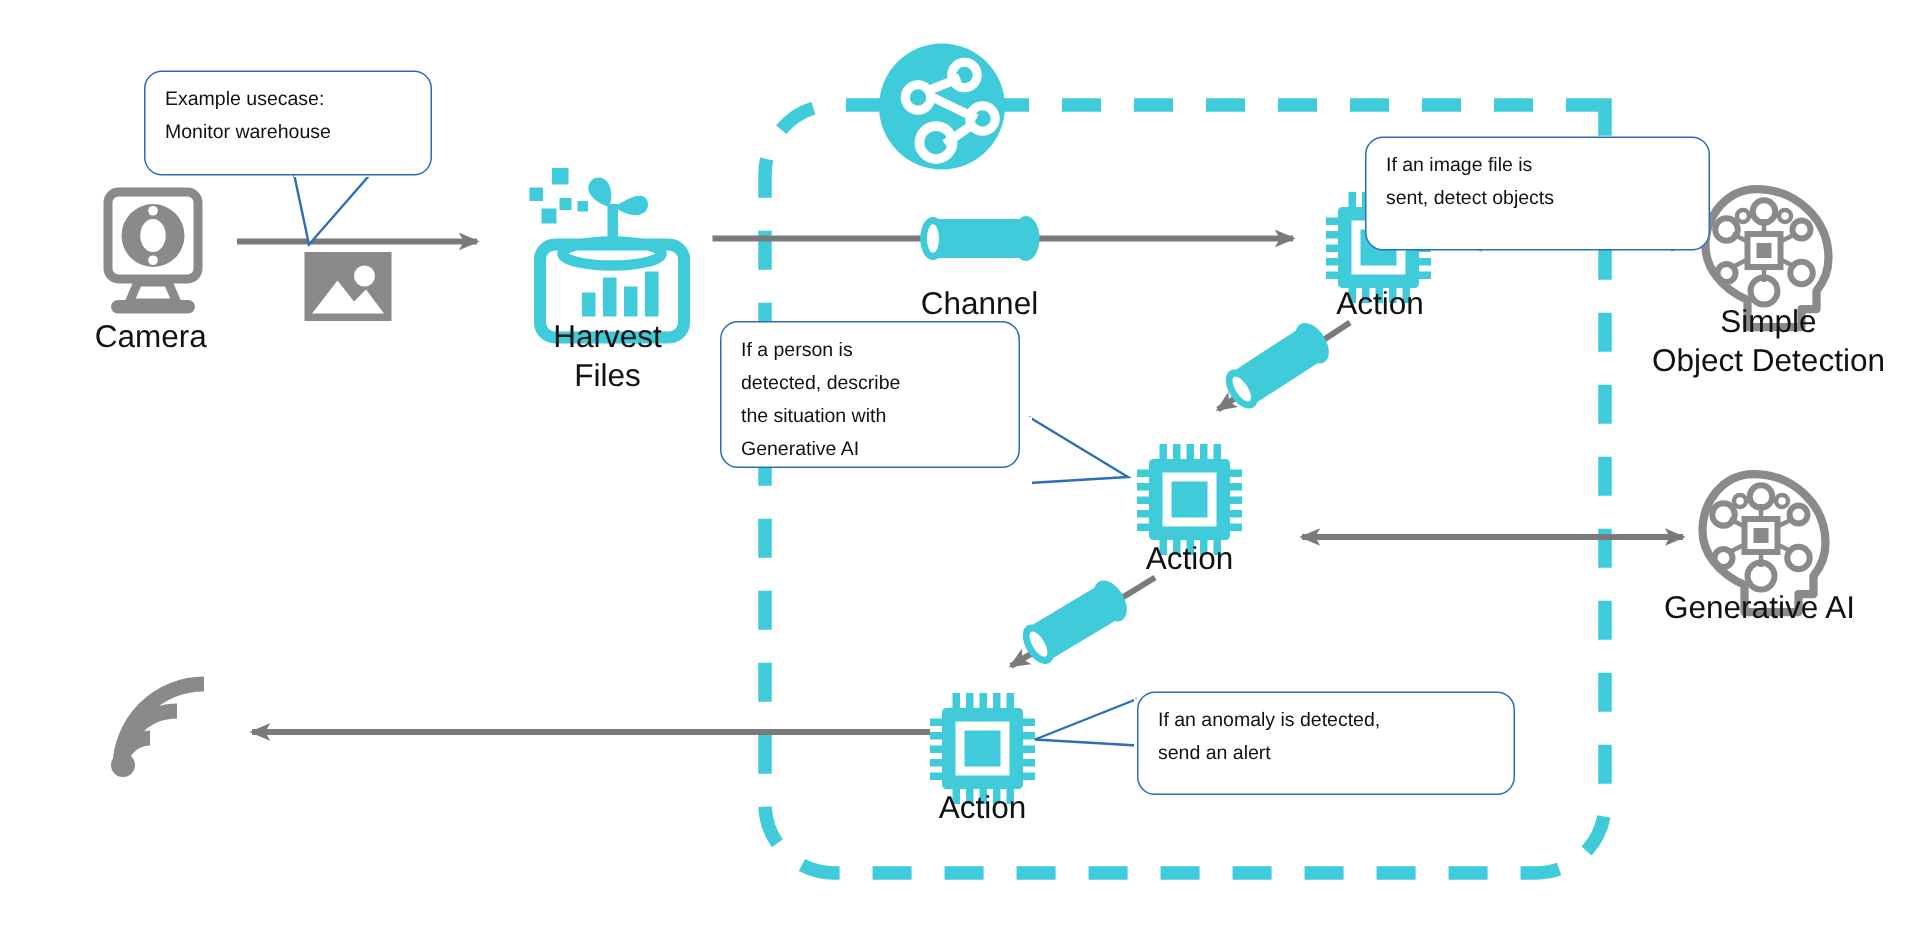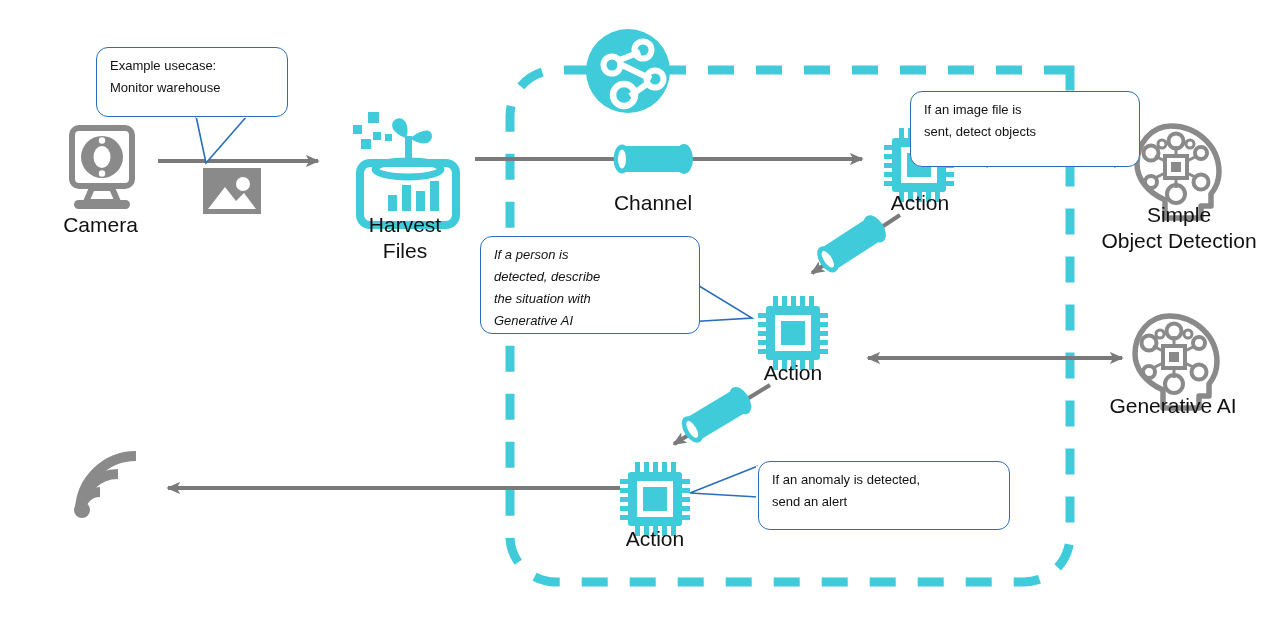--- a/index.html
+++ b/index.html
@@ -324,21 +324,21 @@
 
   <div class="node-label" style="left:1078px;top:393px;width:190px;">Generative AI</div>
 
 
   <div class="callout" style="left:96px;top:47px;width:192px;height:70px;">Example usecase:
 Monitor warehouse</div>
 
   <div class="callout" style="left:910px;top:46px;width:230px;height:76px;margin-top:45px;">If an image file is
 sent, detect objects</div>
 
-  <div class="callout" style="left:480px;top:236px;width:220px;height:98px;font-style:italic;">If a person is
+  <div class="callout" style="left:480px;top:214px;width:200px;height:98px;">If a person is
 detected, describe
 the situation with
 Generative AI</div>
 
   <div class="callout" style="left:758px;top:461px;width:252px;height:69px;">If an anomaly is detected,
 send an alert</div>
 
 </div>
 
 </body></html>

